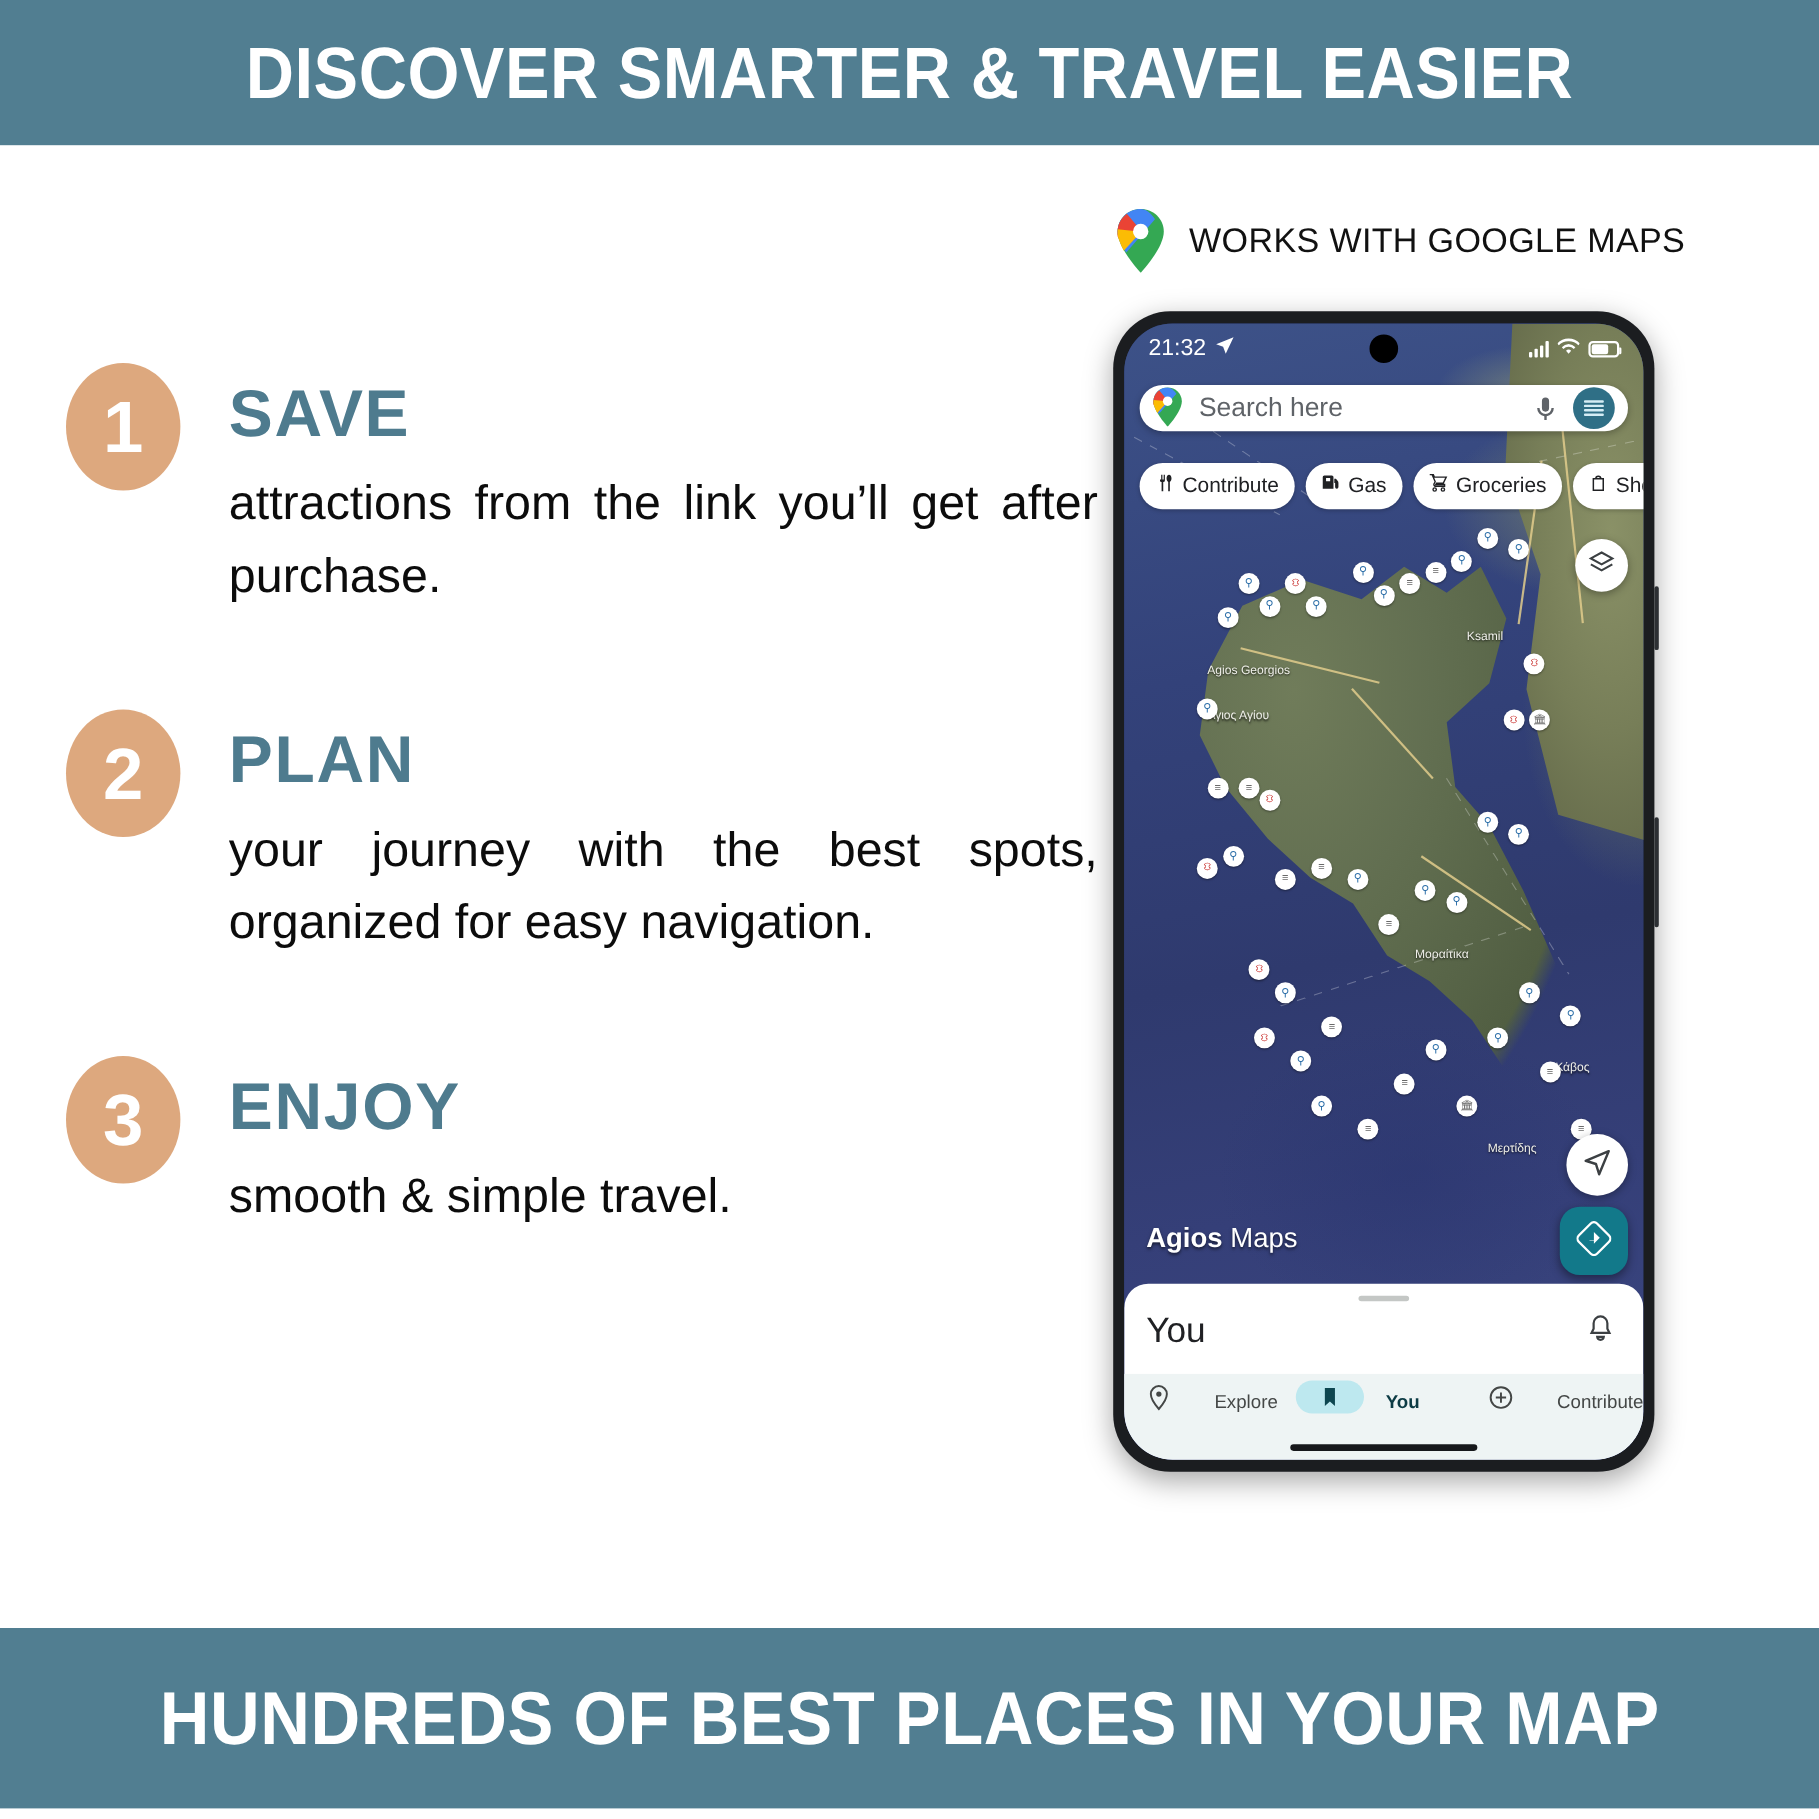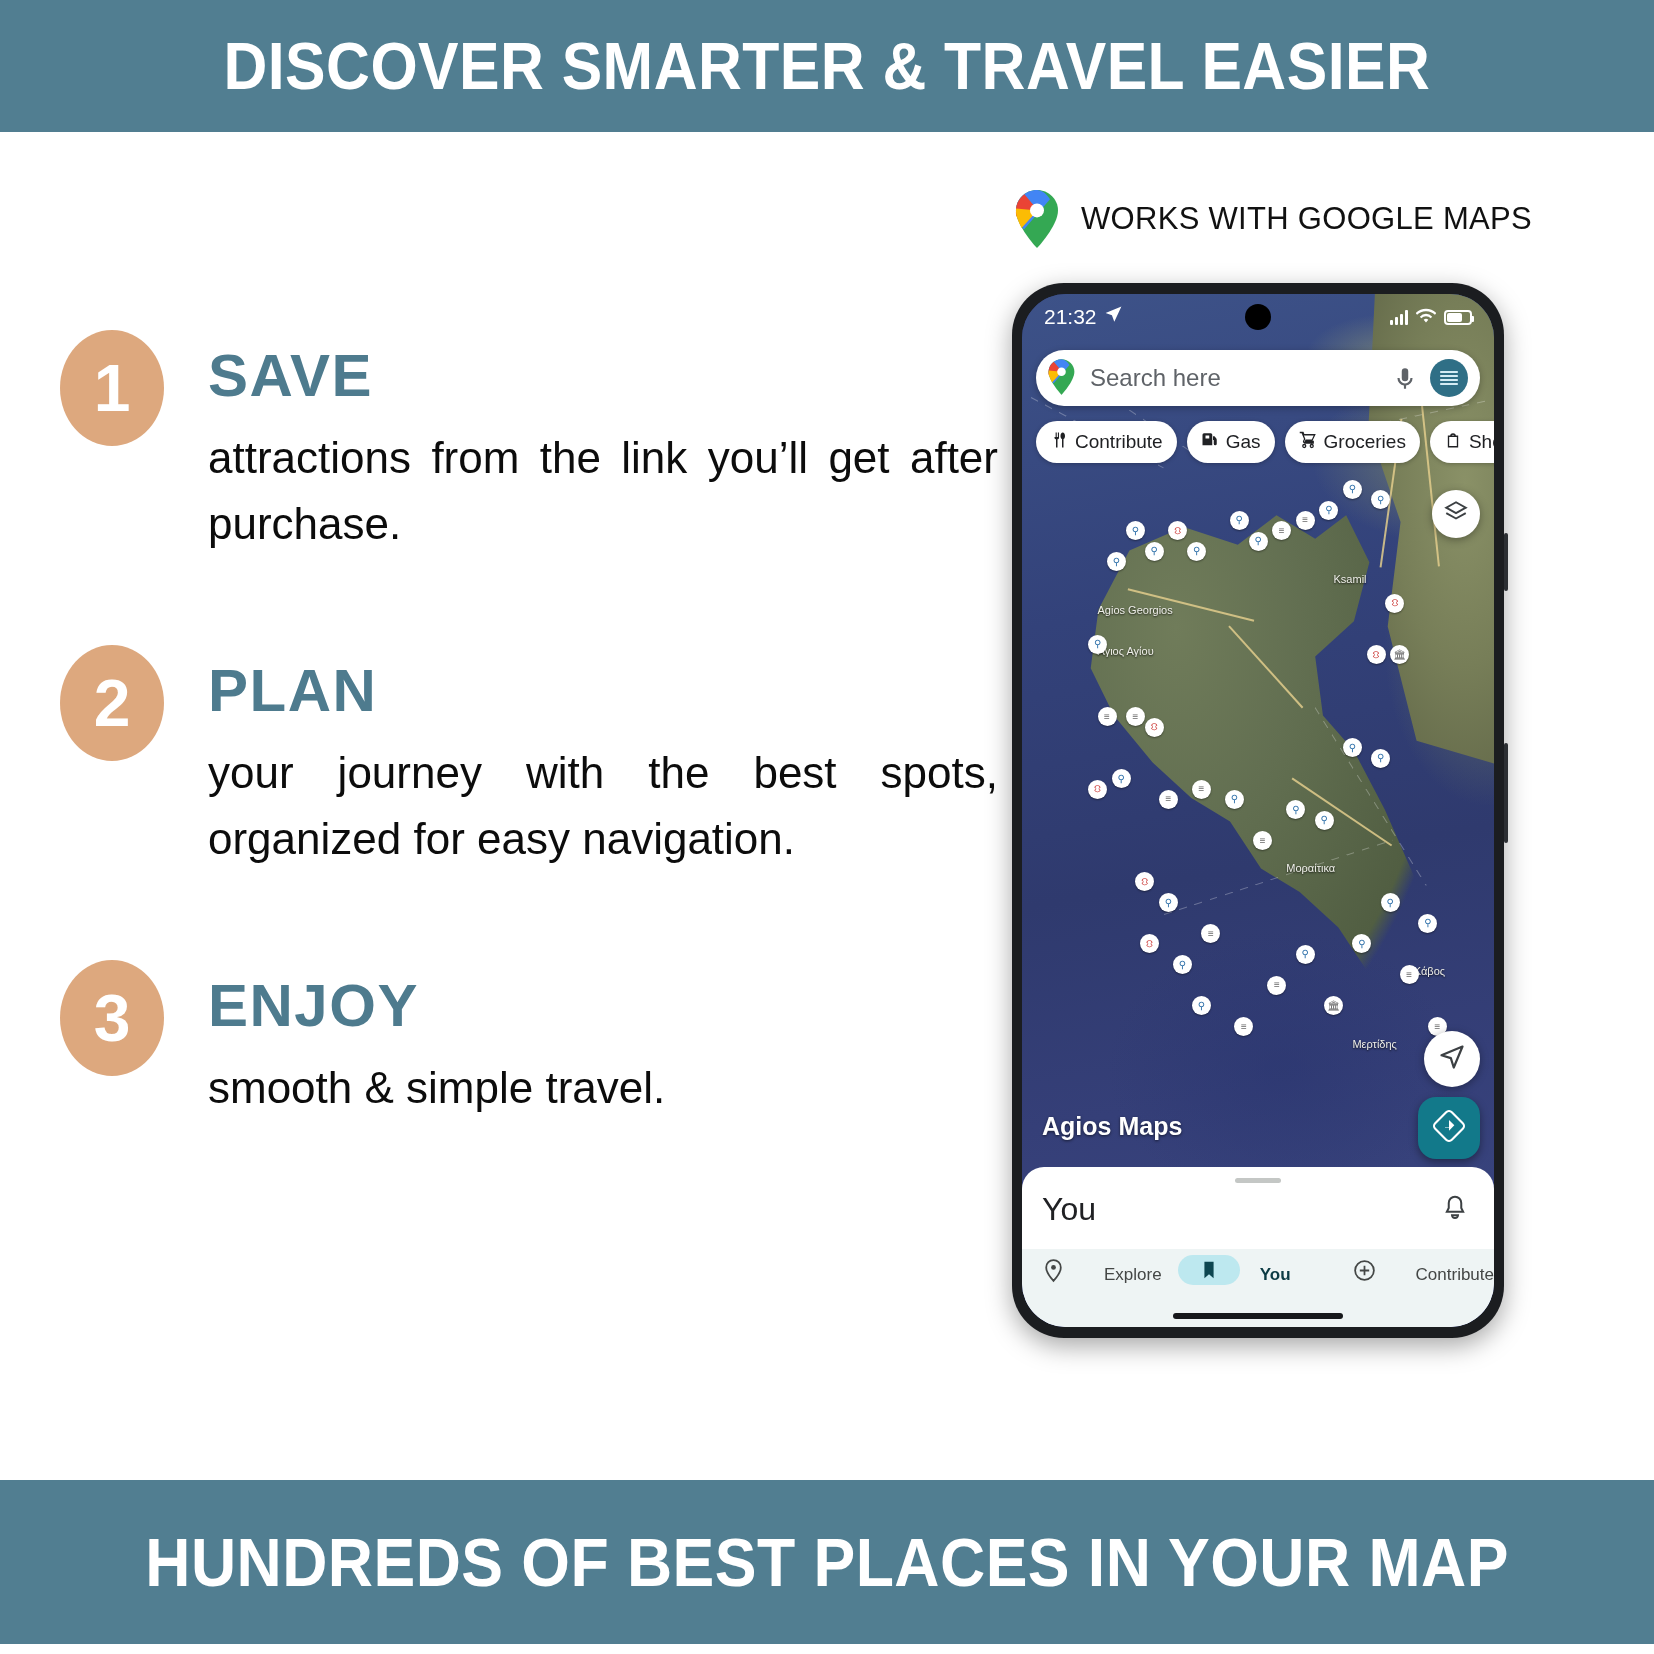--- a/index.html
+++ b/index.html
@@ -233,21 +233,21 @@
   .battery::after {
     content:""; position:absolute; right:-4px; top:4px;
     width:2px; height:6px; background:#fff; border-radius:0 1px 1px 0;
   }
   .battery b { display:block; height:100%; width:70%; background:#fff; border-radius:2px; }
 
   
   .searchbar {
     position: absolute;
     top: 56px; left: 14px; right: 14px;
-    height: 56px;
+    height: 42px;
     background: #ffffff;
     border-radius: 30px;
     display: flex;
     align-items: center;
     padding: 0 12px;
     gap: 12px;
     box-shadow: 0 2px 7px rgba(0,0,0,.28);
     z-index: 5;
   }
   .search-text { flex: 1; font-size: 24px; color: #5f6368; }
@@ -304,21 +304,21 @@
 
   .gmaps-watermark {
     position: absolute;
     left: 20px; bottom: 186px;
     color: #ffffff;
     font-size: 25px;
     text-shadow: 0 1px 3px rgba(0,0,0,.6);
     z-index: 5;
   }
   .gmaps-watermark b { font-weight: 700; }
-  .gmaps-watermark span { font-weight: 700; text-align: center; }
+  .gmaps-watermark span { font-weight: 400; text-align: center; }
 
   
   .sheet {
     position: absolute;
     left: 0; right: 0; bottom: 0;
     height: 160px;
     background: #ffffff;
     border-radius: 22px 22px 44px 44px;
     z-index: 6;
   }

